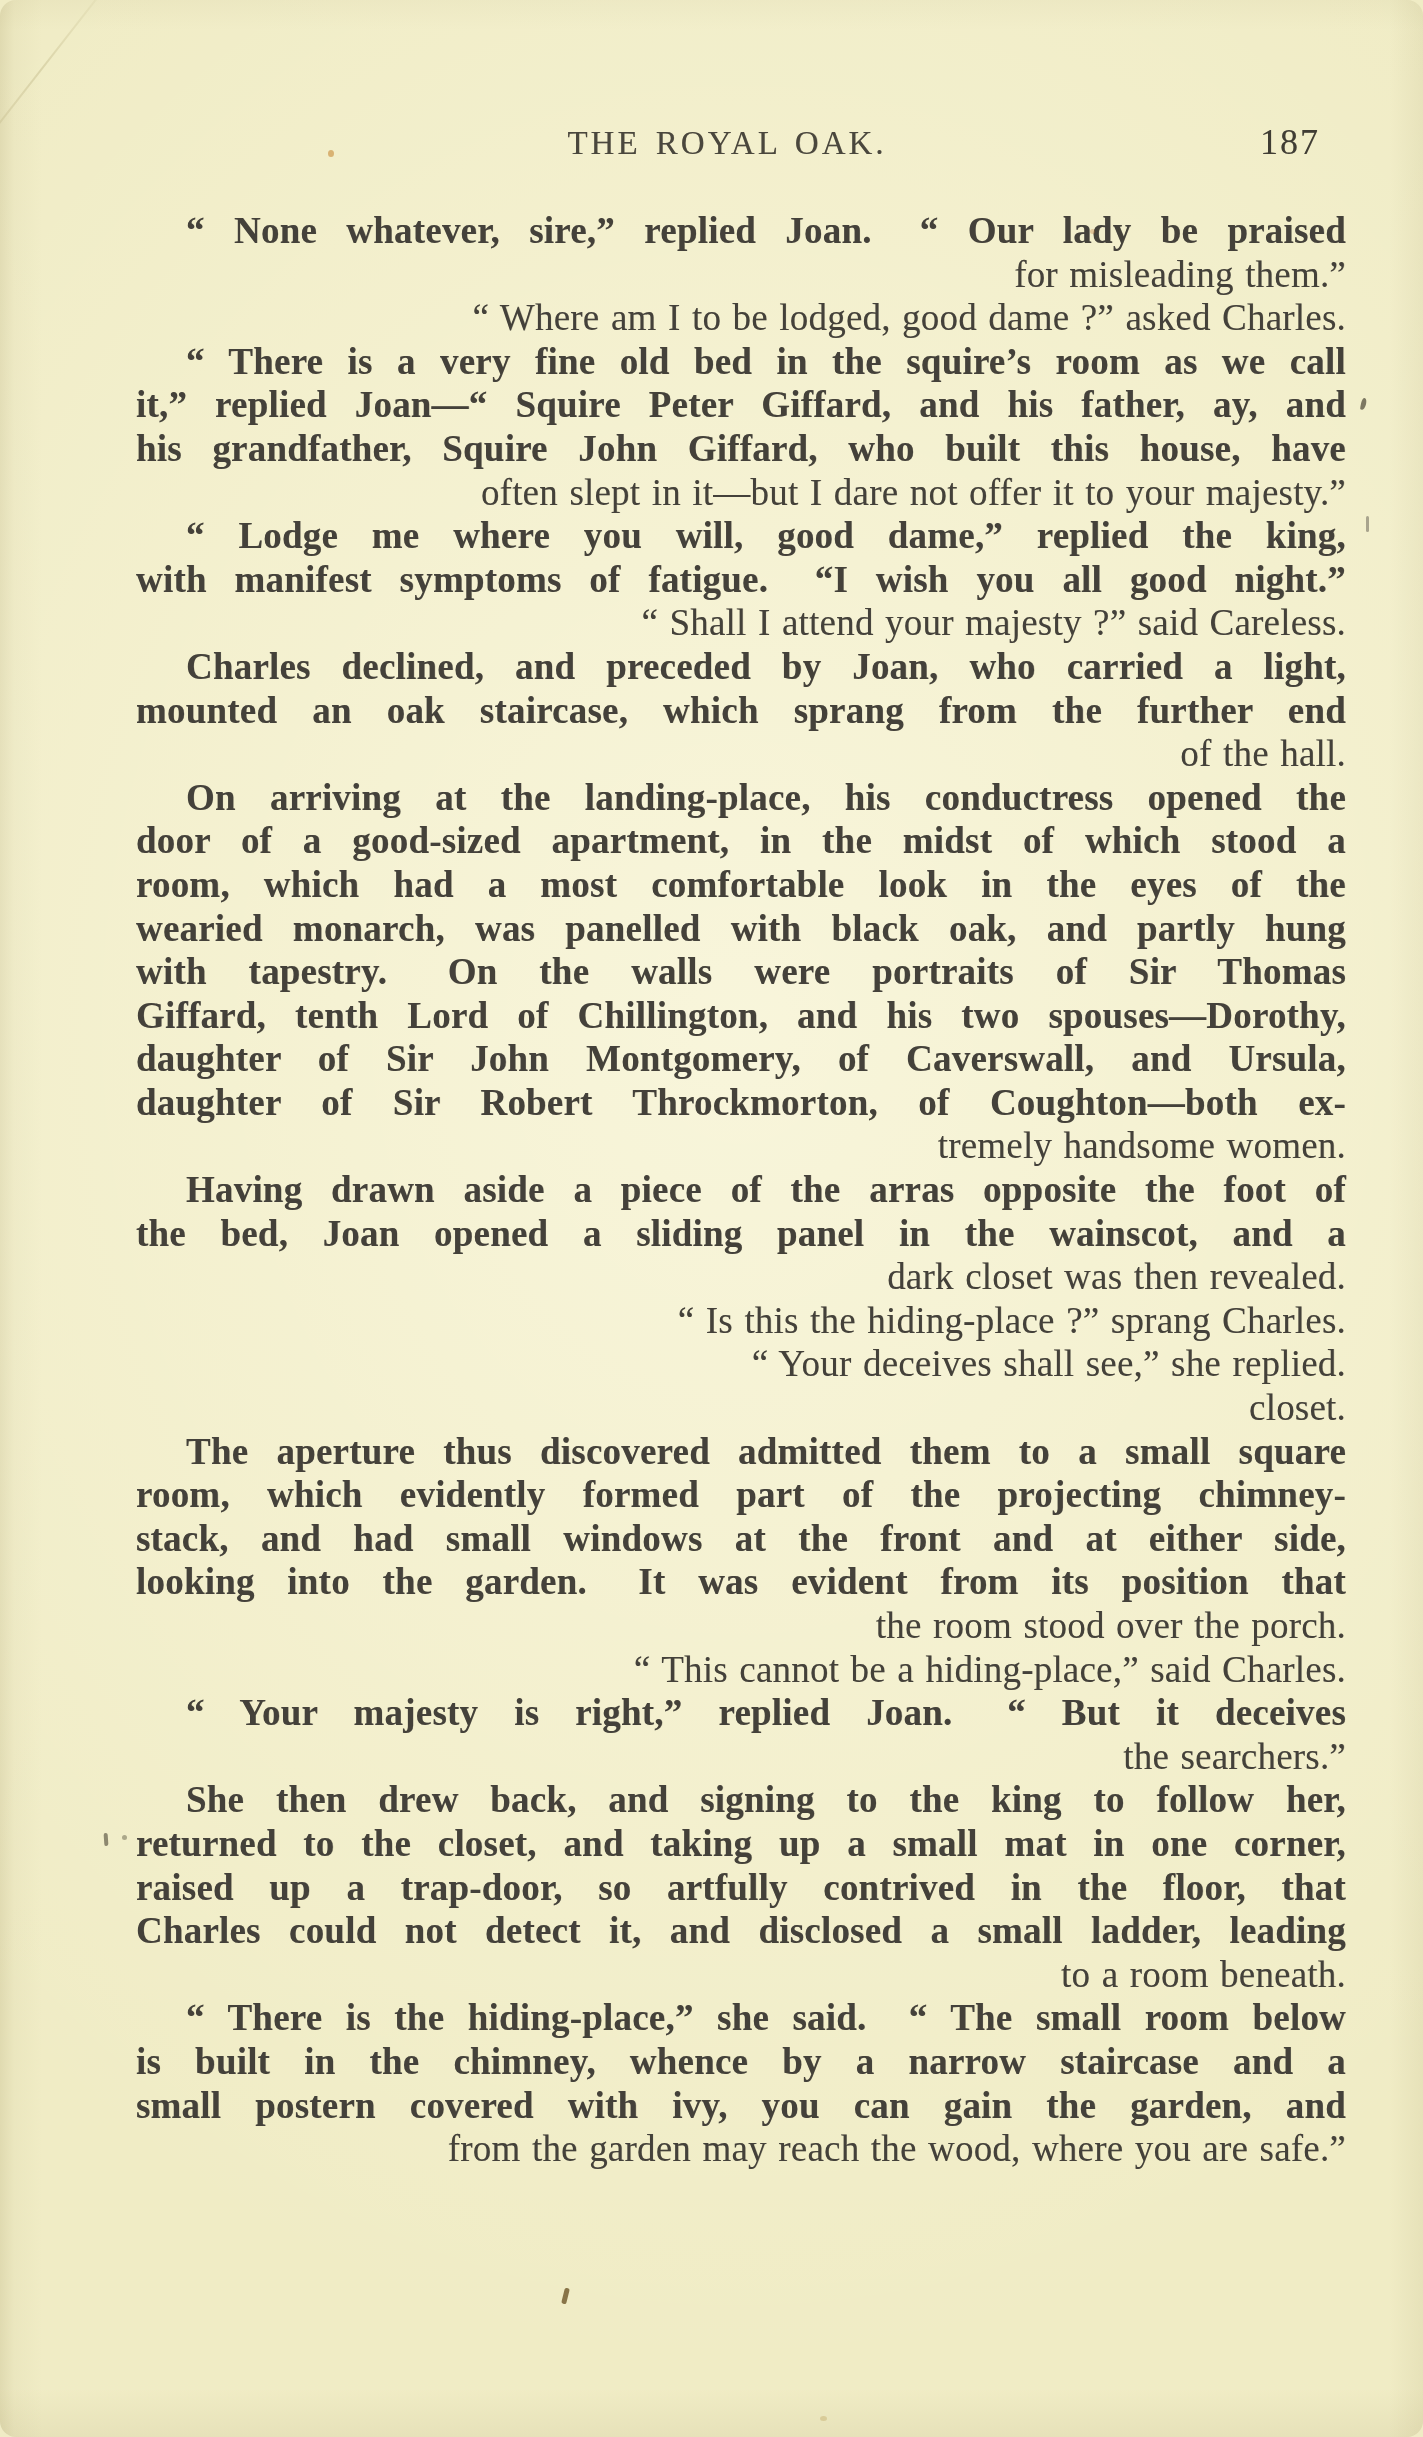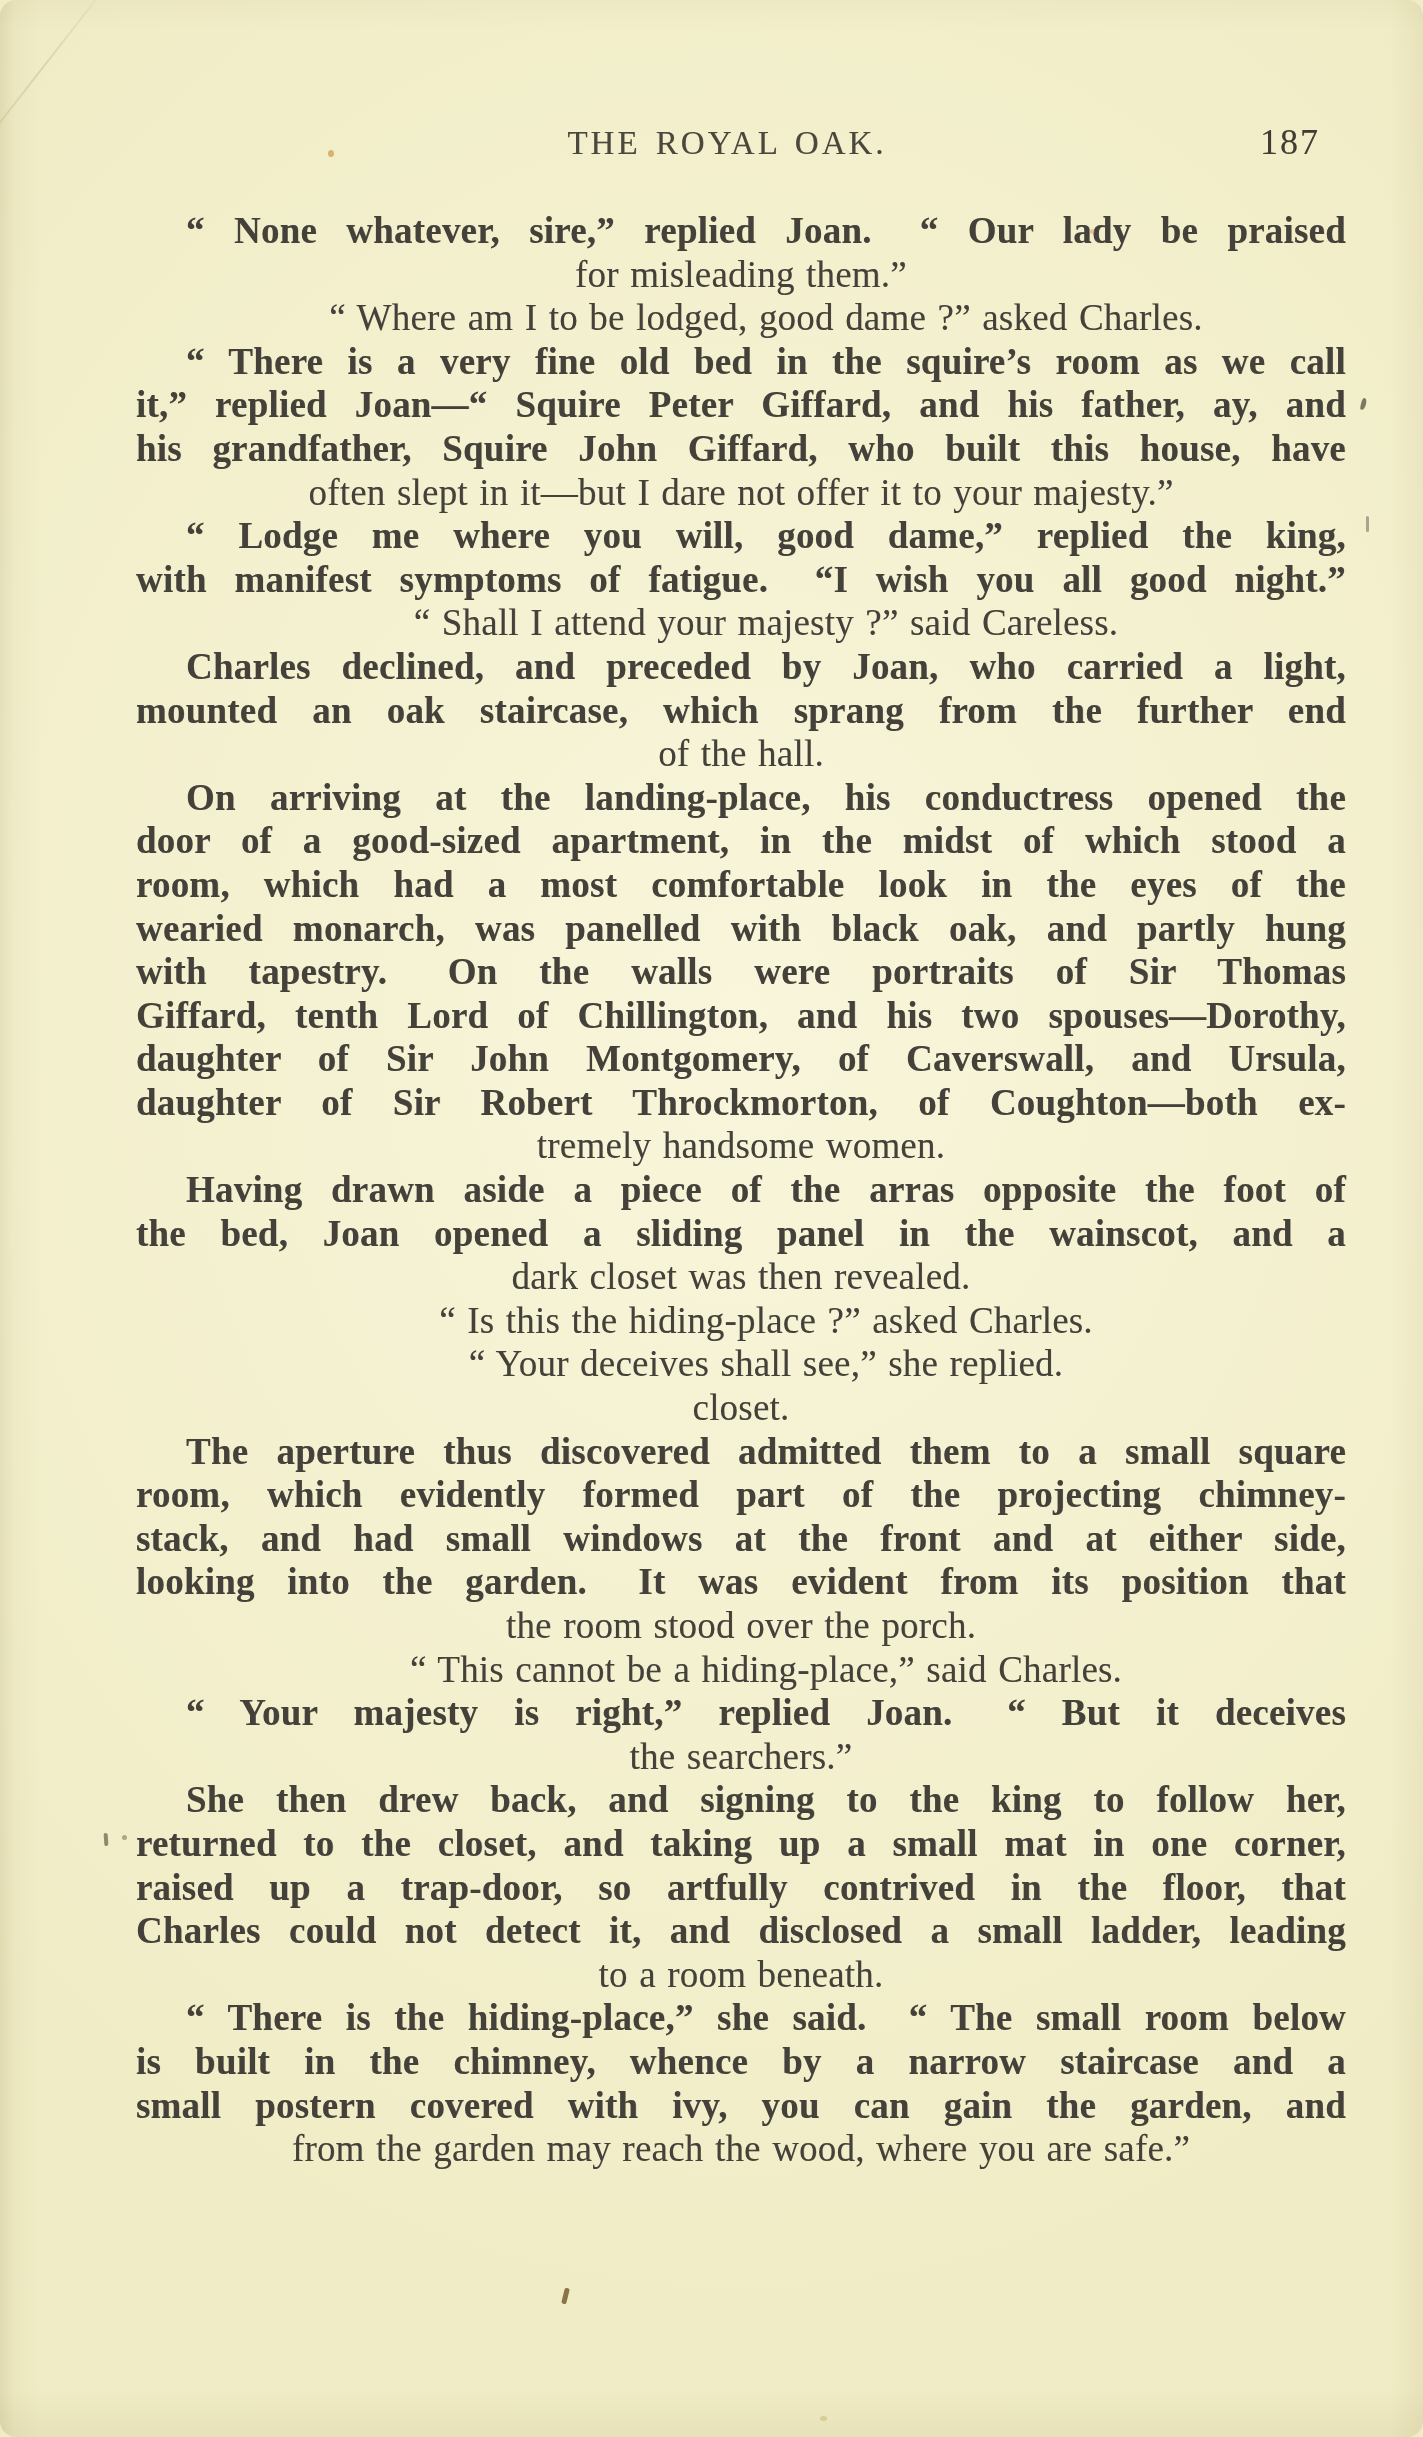--- a/index.html
+++ b/index.html
@@ -73,21 +73,21 @@
     width: 1210px;
     font-size: 37px;
     line-height: 43.6px;
     letter-spacing: 0.2px;
     word-spacing: 2px;
     color: #44413a;
     text-shadow: 0.3px 0.4px 0.6px rgba(63,58,48,0.30);
   }
   .line {
     min-height: 43.6px;
-    text-align: center;
+    text-align: right;
   }
   .line.justify {
     text-align: justify;
     text-align-last: justify;
     font-weight: bold;
   }
   .line.indent {
     text-indent: 50px;
   }
   
@@ -168,21 +168,21 @@
       <div class="line justify">room, which had a most comfortable look in the eyes of the</div>
       <div class="line justify">wearied monarch, was panelled with black oak, and partly hung</div>
       <div class="line justify">with tapestry.  On the walls were portraits of Sir Thomas</div>
       <div class="line justify">Giffard, tenth Lord of Chillington, and his two spouses—Dorothy,</div>
       <div class="line justify">daughter of Sir John Montgomery, of Caverswall, and Ursula,</div>
       <div class="line justify">daughter of Sir Robert Throckmorton, of Coughton—both ex-</div>
       <div class="line">tremely handsome women.</div>
       <div class="line indent justify">Having drawn aside a piece of the arras opposite the foot of</div>
       <div class="line justify">the bed, Joan opened a sliding panel in the wainscot, and a</div>
       <div class="line">dark closet was then revealed.</div>
-      <div class="line indent">“ Is this the hiding-place ?” asked Charles.</div>
+      <div class="line indent">“ Is this the hiding-place ?” sprang Charles.</div>
       <div class="line indent">“ Your deceives shall see,” she replied.</div>
       <div class="line">closet.</div>
       <div class="line indent justify">The aperture thus discovered admitted them to a small square</div>
       <div class="line justify">room, which evidently formed part of the projecting chimney-</div>
       <div class="line justify">stack, and had small windows at the front and at either side,</div>
       <div class="line justify">looking into the garden.  It was evident from its position that</div>
       <div class="line">the room stood over the porch.</div>
       <div class="line indent">“ This cannot be a hiding-place,” said Charles.</div>
       <div class="line indent justify">“ Your majesty is right,” replied Joan.  “ But it deceives</div>
       <div class="line">the searchers.”</div>

